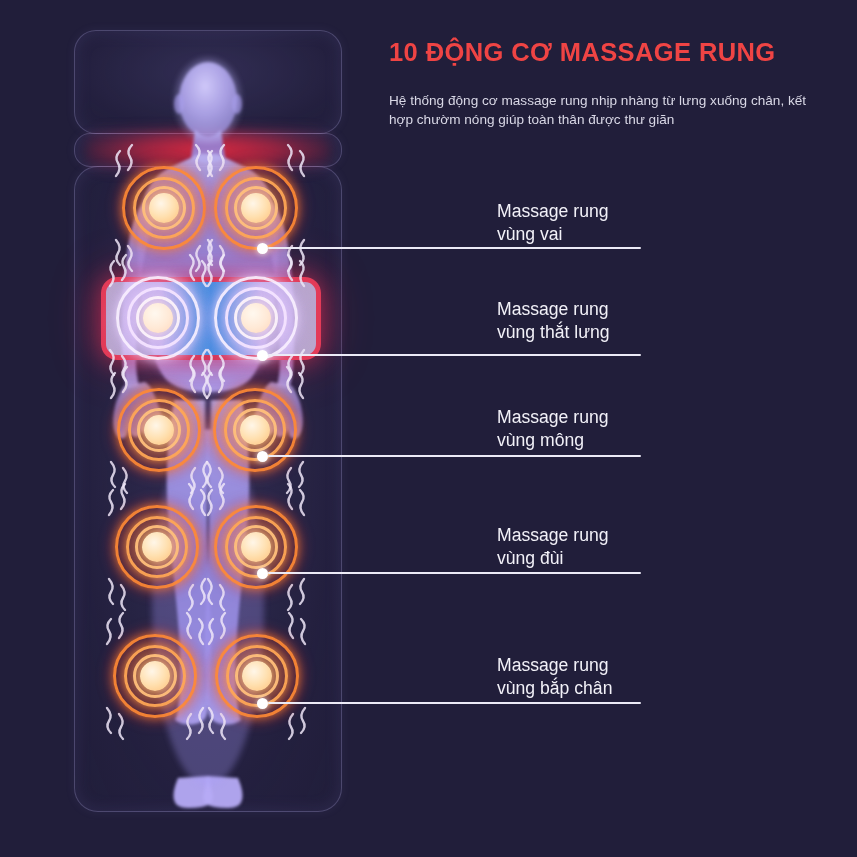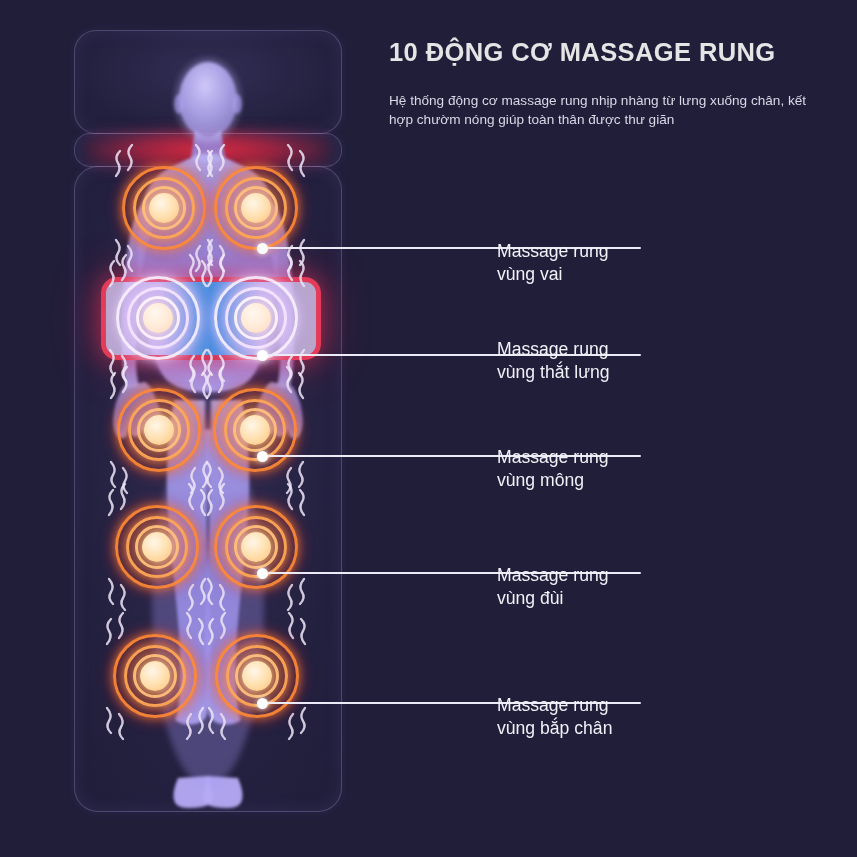--- a/index.html
+++ b/index.html
@@ -7,30 +7,30 @@
   body {
     background:#211e3a;
     font-family:"Liberation Sans", sans-serif;
     position:relative;
   }
   #stage { position:absolute; inset:0; width:857px; height:857px; }
 
   
   .head { position:absolute; left:389px; top:38px; width:430px; }
   .head h1 {
-    font-size:25.5px; font-weight:bold; color:#e5e5e5;
+    font-size:25.5px; font-weight:bold; color:#ef4444;
     letter-spacing:.4px; line-height:1.1; white-space:nowrap;
   }
   .head p {
     margin-top:25px; font-size:13.6px; color:#d9d8e6;
     line-height:1.42; font-weight:400;
   }
 
   
-  .callout { position:absolute;margin-top:40px; }
+  .callout { position:absolute; }
   .callout .txt {
     font-size:17.6px; color:#f2f1f8; line-height:1.30;
     font-weight:500; white-space:pre-line;
   }
   .lead-line {
     position:absolute; height:2px; background:#eceaf6; border-radius:2px;
   }
   .lead-dot {
     position:absolute; width:11px; height:11px; border-radius:50%;
     background:#ffffff; box-shadow:0 0 6px rgba(255,255,255,.85);

